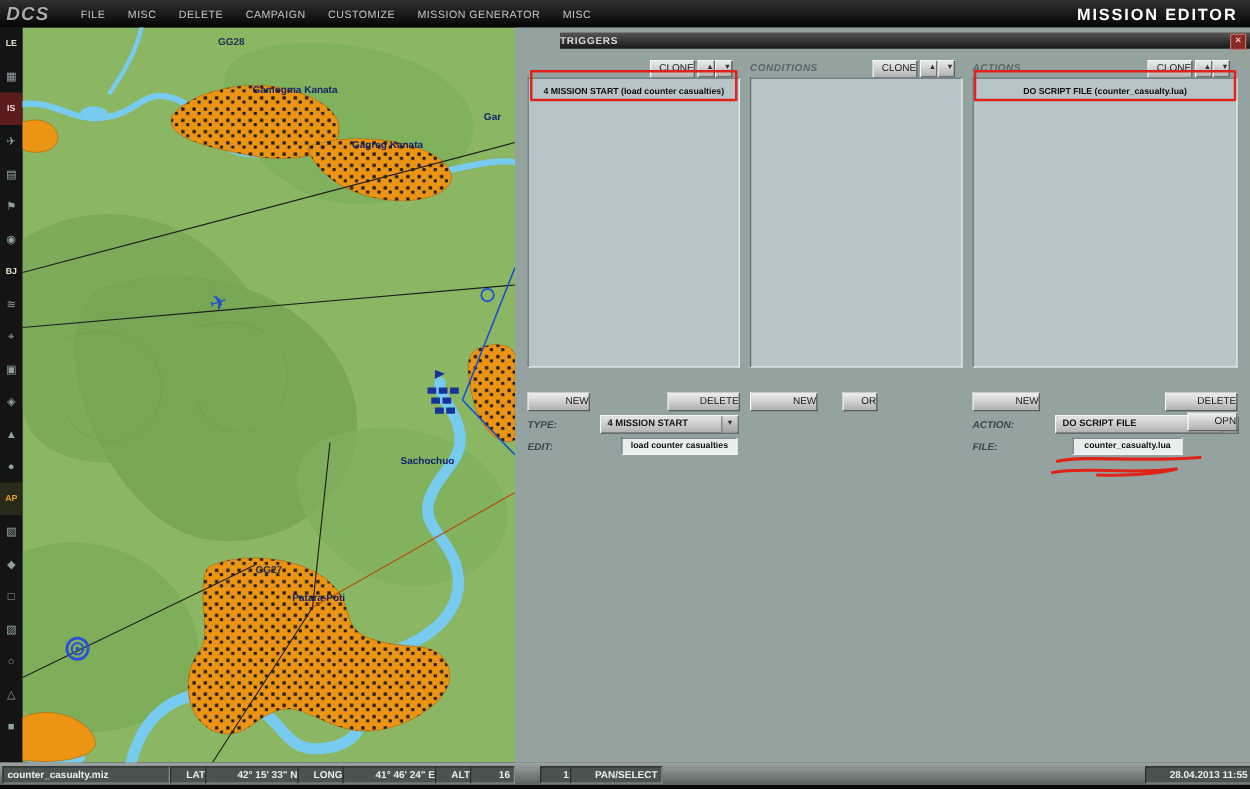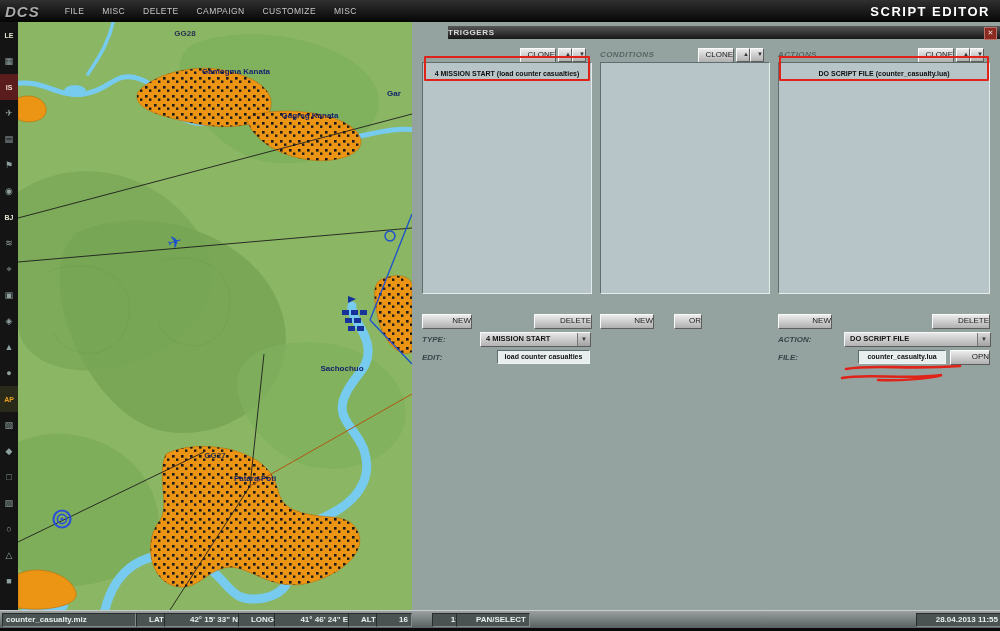--- a/index.html
+++ b/index.html
@@ -80,23 +80,24 @@
 <div class="screen">
 
   <div class="topbar">
     <span class="logo">DCS</span>
     <nav class="menu">
       <span class="menu-item">FILE</span>
       <span class="menu-item">MISC</span>
       <span class="menu-item">DELETE</span>
       <span class="menu-item">CAMPAIGN</span>
       <span class="menu-item">CUSTOMIZE</span>
+      <span class="menu-item">MISSION GENERATOR</span>
       <span class="menu-item">MISC</span>
     </nav>
-    <span class="app-title">SCRIPT EDITOR</span>
+    <span class="app-title">MISSION EDITOR</span>
   </div>
 
   <div class="left-toolbar">
     <div class="tool-cell tool-frag">LE</div>
     <div class="tool-cell">▦</div>
     <div class="tool-cell tool-frag frag-b">IS</div>
     <div class="tool-cell">✈</div>
     <div class="tool-cell">▤</div>
     <div class="tool-cell">⚑</div>
     <div class="tool-cell">◉</div>
@@ -233,21 +234,21 @@
 
     <div class="btn" style="left:366px;top:292px;width:52px;">NEW</div>
     <div class="btn" style="left:520px;top:292px;width:56px;">DELETE</div>
     <div class="fld-label" style="left:366px;top:313px;">ACTION:</div>
     <div class="dropdown" style="left:432px;top:310px;width:140px;">
       <span>DO SCRIPT FILE</span>
       <div class="dd-arrow">▼</div>
     </div>
     <div class="fld-label" style="left:366px;top:331px;">FILE:</div>
     <div class="textfield" style="left:446px;top:328px;width:86px;">counter_casualty.lua</div>
-    <div class="btn" style="left:538px;top:328px;width:38px;">OPN</div>
+    <div class="btn" style="left:538px;top:308px;width:38px;">OPN</div>
   </div>
 
   <div class="annotation-box" style="left:424px;top:56px;width:162px;height:21px;"></div>
   <div class="annotation-box" style="left:779px;top:56px;width:206px;height:21px;"></div>
   <svg class="scribble" style="left:838px;top:360px;" width="130" height="26">
     <path d="M8,9 C35,4 70,10 122,6" stroke="#e02318" stroke-width="2.6" fill="none" stroke-linecap="round"></path>
     <path d="M4,18 C30,13 65,20 104,15 C90,19 60,21 40,20" stroke="#e02318" stroke-width="2.4" fill="none" stroke-linecap="round"></path>
   </svg>
 
   <div class="statusbar">

